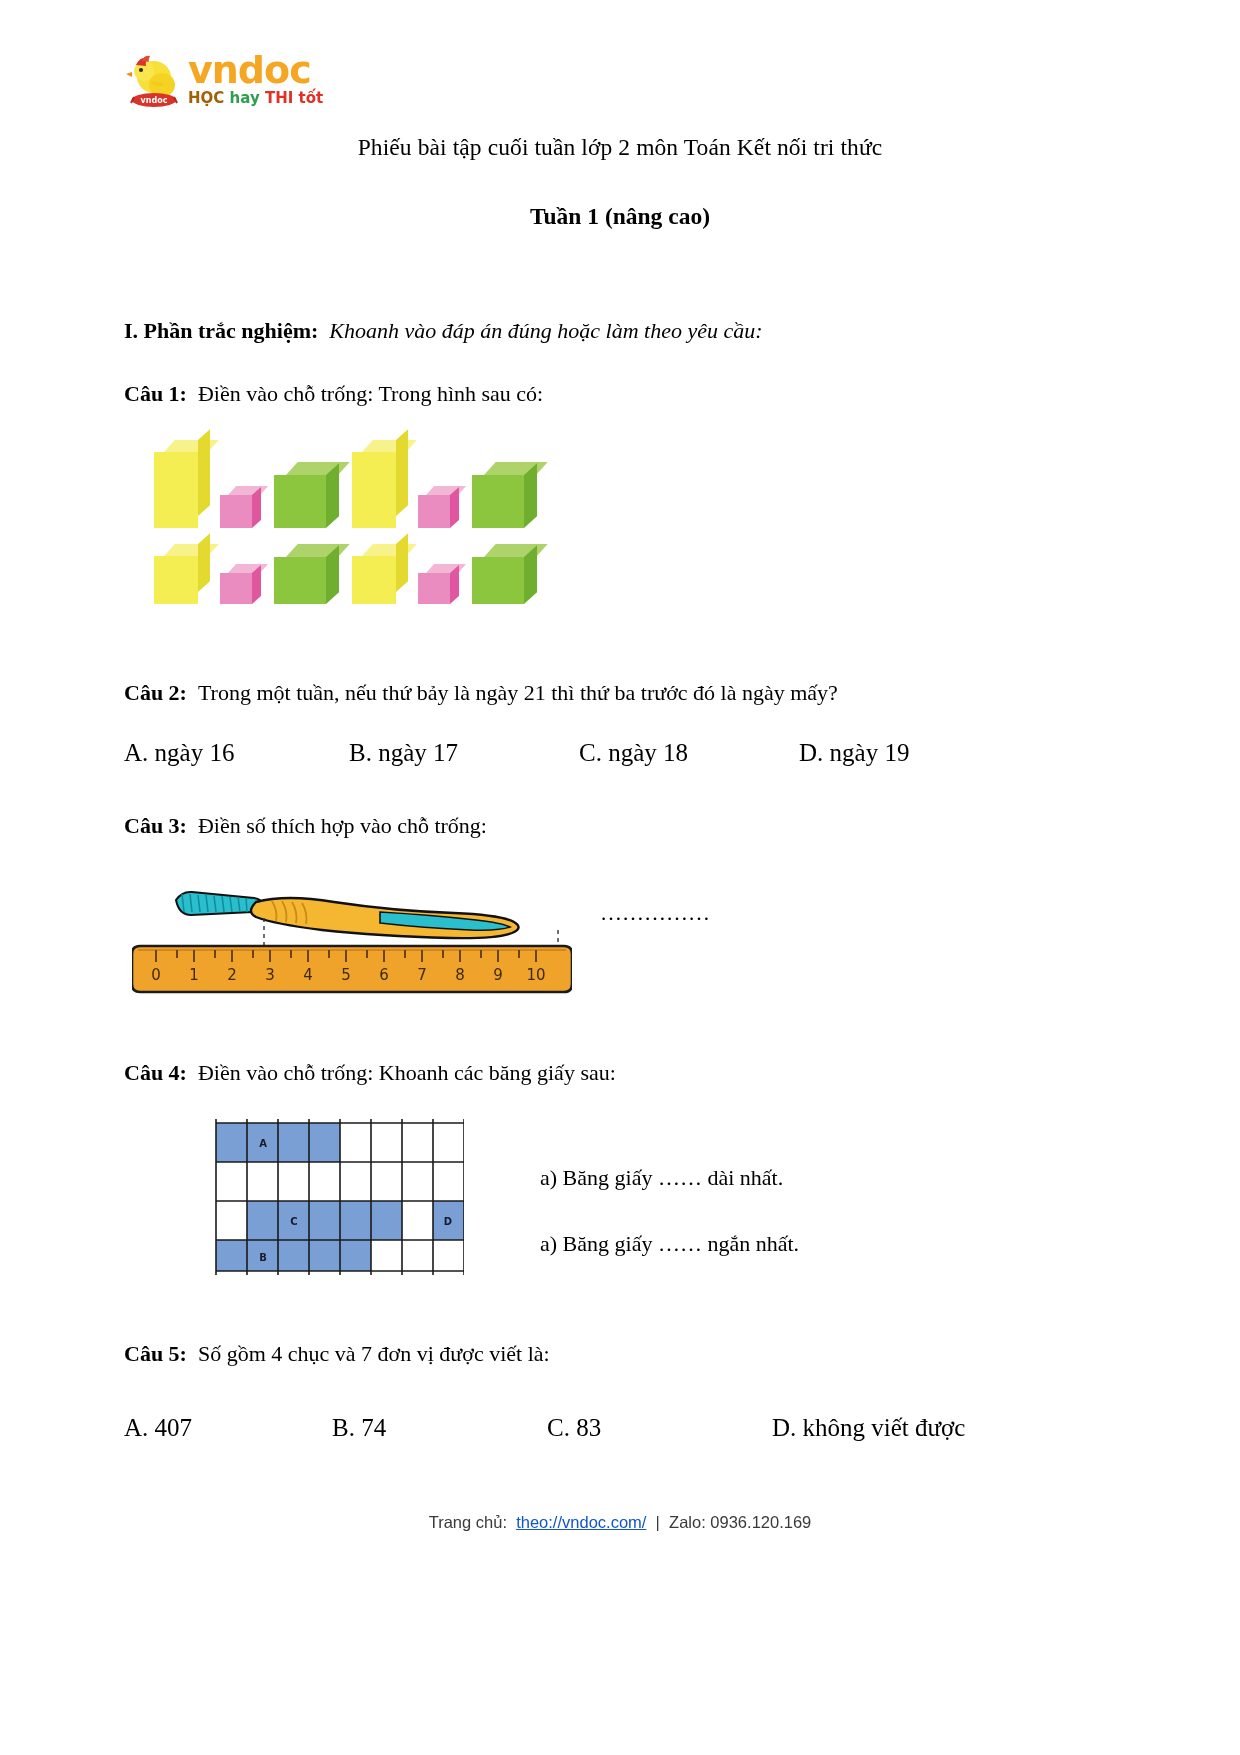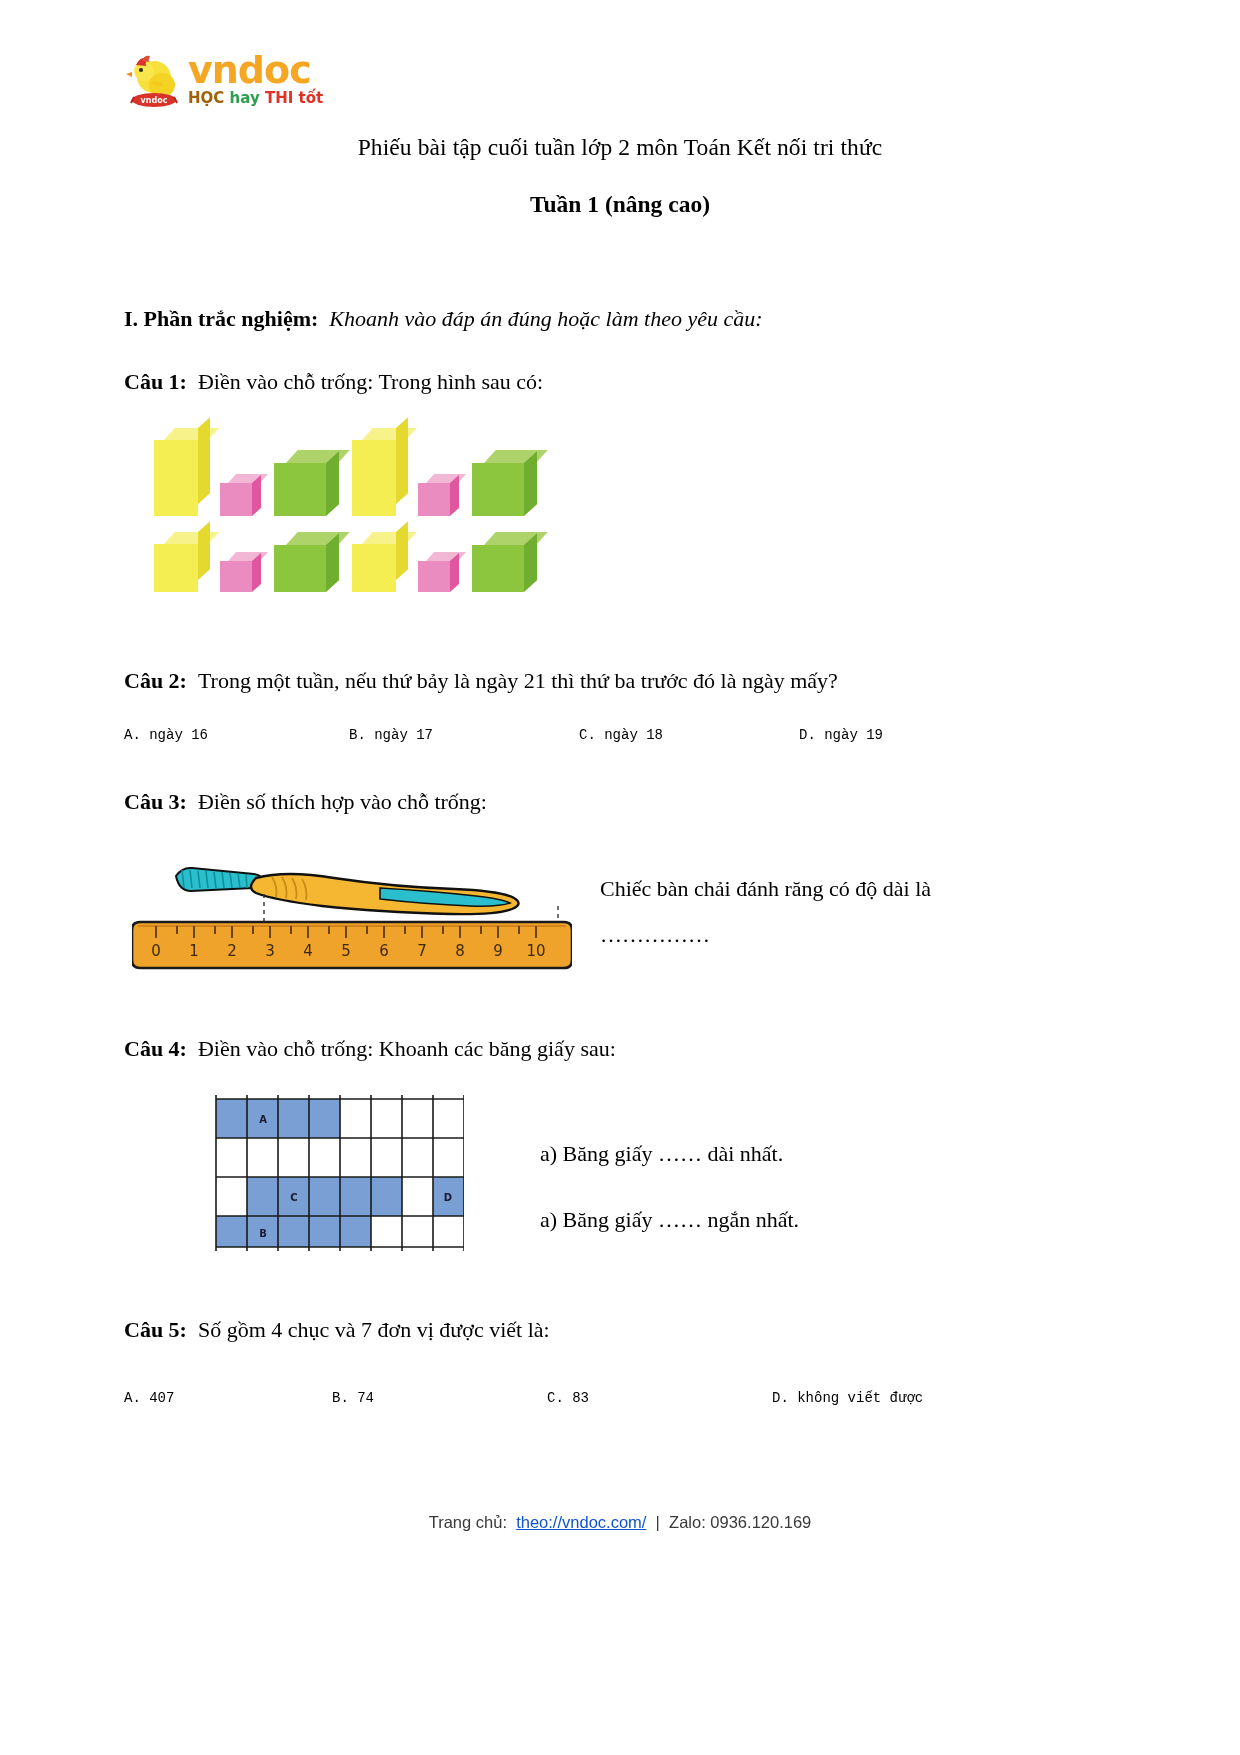--- a/index.html
+++ b/index.html
@@ -69,21 +69,21 @@
     font-weight: normal;
     font-size: 23.5px;
     margin: 0;
     padding-top: 134px;
     letter-spacing: 0.1px;
   }
   .doc-subtitle {
     text-align: center;
     font-weight: bold;
     font-size: 23.5px;
-    margin: 4px;
+    margin: 16px;
     padding-top: 26px;
   }
 
   
   .para {
     font-size: 22px;
     line-height: 1.5;
     margin: 0;
   }
   .b { font-weight: bold; }
@@ -123,22 +123,21 @@
   .cau1-answers {
     margin-left: 54px;
     padding-top: 14px;
   }
   .cau1-answers .ans { font-size: 22px; margin-bottom: 28px; }
 
   
   .opts {
     display: flex;
     margin-top: 30px;
-    font-size: 14px;
-    font-family: Liberation Mono, monospace;
+    font-size: 25px;
   }
   .opts span { display: block; }
 
   
   .cau3-block {
     display: flex;
     align-items: flex-start;
     margin-top: 24px;
   }
   .brush-ruler {
@@ -388,21 +387,20 @@
             <text x="252" y="114">6</text>
             <text x="290" y="114">7</text>
             <text x="328" y="114">8</text>
             <text x="366" y="114">9</text>
             <text x="404" y="114">10</text>
           </g>
         </g>
       </svg>
     </div>
     <div class="cau3-text">
-      <div>Chiếc bàn chải đánh răng có độ dài là</div>
       <div>……………</div>
     </div>
   </div>
 
   <p class="para" style="margin-top:56px;">
     <span class="b">Câu 4:</span>
     <span>&nbsp;</span><span>Điền vào chỗ trống: Khoanh các băng giấy sau:</span>
   </p>
 
   <div class="cau4-block">

